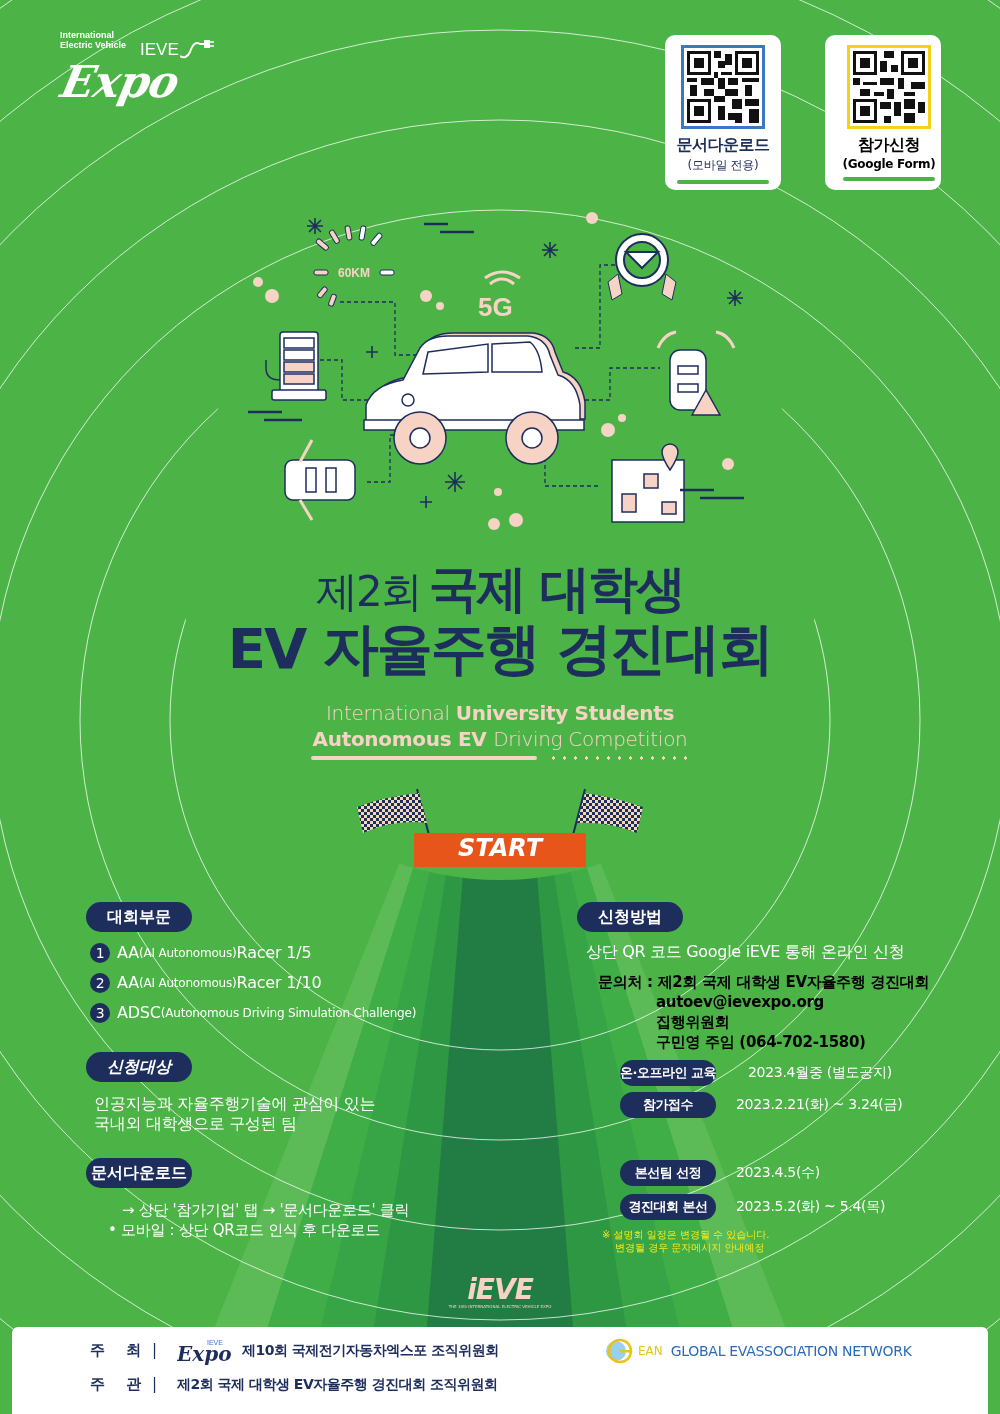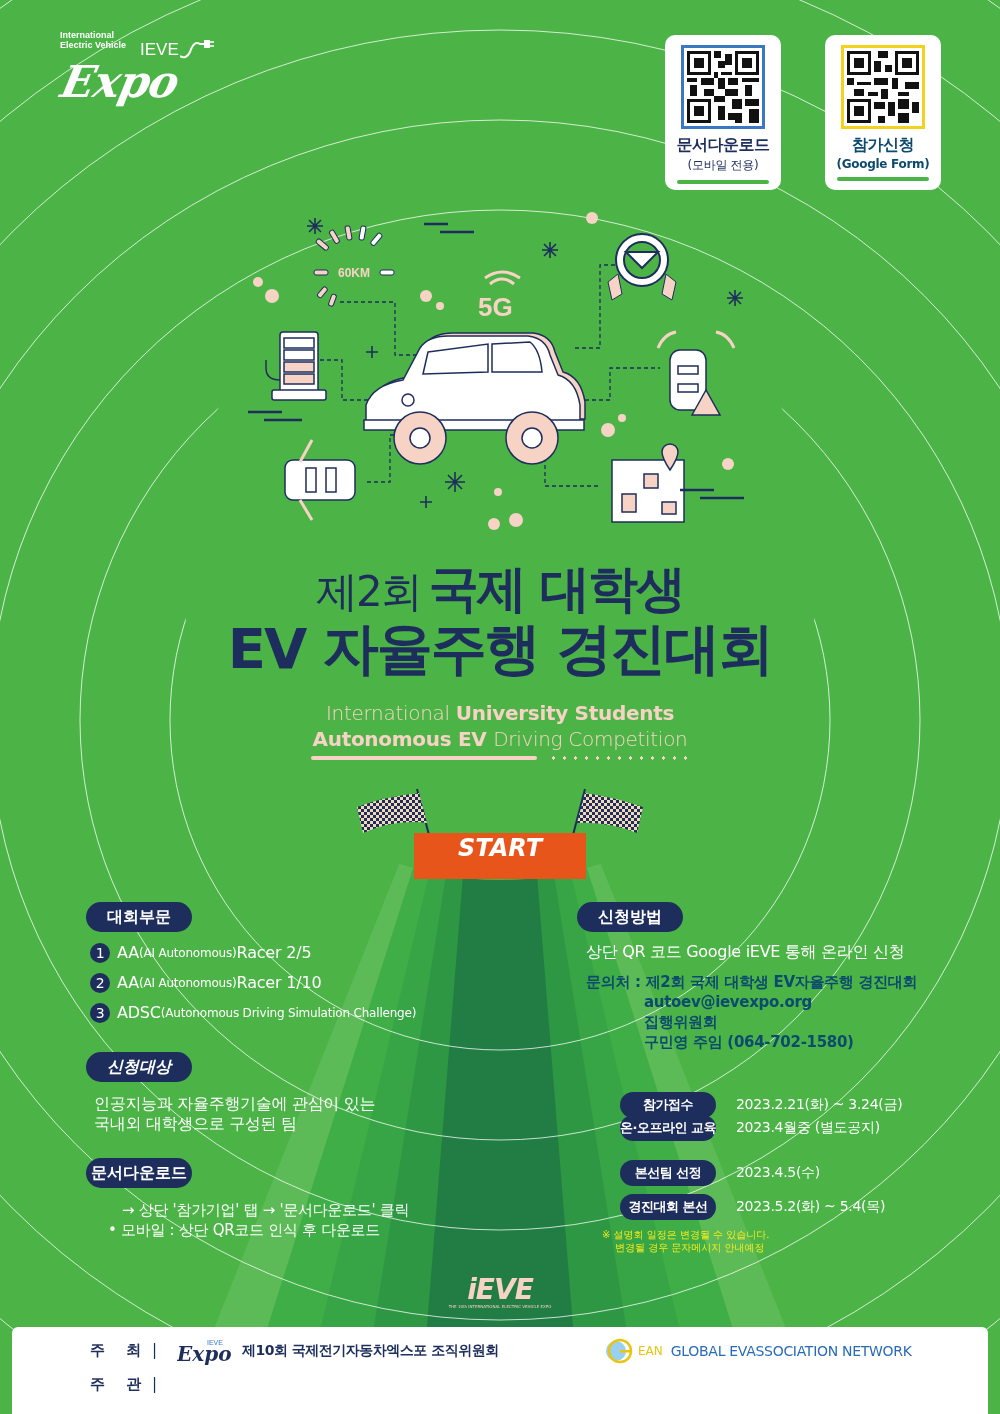--- a/index.html
+++ b/index.html
@@ -33,32 +33,32 @@
   .title-line1 .light { font-family: "DejaVu Sans", sans-serif; font-weight: 400; font-size: 42px; letter-spacing: -2px; }
   .title-line1 .bold { font-family: "DejaVu Sans", sans-serif; font-weight: 700; font-size: 50px; letter-spacing: -2px; margin-left: 8px; }
   .title-line2 { left: 0; width: 1000px; top: 618px; text-align: center; color: #1e2e5c; font-weight: 700; font-size: 56px; letter-spacing: -2px; line-height: 1.1; }
   .en-title { left: 0; width: 1000px; top: 700px; text-align: center; color: #f6d3c4; font-family: "DejaVu Sans", sans-serif; font-size: 20px; line-height: 26px; letter-spacing: -0.3px; }
   .en-title .b { font-weight: 700; }
   .en-title .l { font-weight: 300; font-family: "DejaVu Sans", sans-serif; }
   .underline { left: 311px; top: 756px; width: 226px; height: 4px; border-radius: 2px; background: #f6d3c4; }
   .dots { left: 548px; top: 756px; width: 140px; height: 4px; background-image: radial-gradient(circle, #f6d3c4 1.6px, transparent 1.8px); background-size: 11px 4px; }
 
   
-  .start { left: 414px; top: 833px; width: 172px; height: 46px; background: #e8551b; text-align: center; font-family: "DejaVu Sans", sans-serif; font-weight: 700; font-style: italic; font-size: 24px; line-height: 30px; color: #fff; letter-spacing: 0; }
+  .start { left: 414px; top: 833px; width: 172px; height: 34px; background: #e8551b; text-align: center; font-family: "DejaVu Sans", sans-serif; font-weight: 700; font-style: italic; font-size: 24px; line-height: 30px; color: #fff; letter-spacing: 0; }
 
   
   .pill { background: #1e2e5c; color: #fff; font-weight: 700; border-radius: 16px; text-align: center; }
   .sec-pill { height: 30px; font-size: 16px; line-height: 30px; }
 
   .list-item { font-size: 16px; height: 30px; line-height: 30px; color: #fff; display: flex; align-items: center; letter-spacing: -0.2px; }
   .num { width: 20px; height: 20px; border-radius: 50%; background: #1e2e5c; color: #fff; font-size: 14px; line-height: 20px; text-align: center; margin-right: 7px; flex-shrink: 0; }
   .list-item .small { font-size: 12px; }
 
   .body-text { font-size: 16px; line-height: 20px; color: #fff; letter-spacing: -0.3px; }
-  .yellow { color: #0c4a6e; font-weight: 700; }
+  .yellow { color: #000000; font-weight: 700; padding-left: 12px; }
 
   .sched-row { left: 620px; width: 300px; height: 26px; display: flex; align-items: center; }
   .sched-pill { width: 96px; height: 26px; font-size: 13px; line-height: 26px; border-radius: 13px; letter-spacing: -0.5px; }
   .sched-val { margin-left: 20px; font-size: 14px; color: #fff; letter-spacing: -0.3px; }
 
   .note { left: 602px; top: 1228px; font-size: 10px; line-height: 13px; color: #f7ea1d; }
 
   
   .ieve-logo { left: 440px; top: 1276px; width: 120px; text-align: center; color: #f6d3c4; }
   .ieve-logo .big { font-family: "DejaVu Sans", sans-serif; font-weight: 700; font-size: 28px; letter-spacing: -1px; line-height: 28px; font-style: italic; }
@@ -341,21 +341,21 @@
   <path d="M230 8 Q258 12 288 22 L282 48 Q252 36 222 38 Z" fill="url(#chk)"></path>
 </svg>
 <div class="abs start">START</div>
 
 <div class="abs pill sec-pill" style="left:86px;top:902px;width:106px;">대회부문</div>
 <div class="abs" style="left:90px;top:938px;">
   <div class="list-item">
     <span class="num">1</span>
     <span>AA</span>
       <span class="small">(AI Autonomous)</span>
-      <span> Racer 2/5</span>
+      <span> Racer 1/5</span>
   </div>
   <div class="list-item">
     <span class="num">2</span>
     <span>AA</span>
       <span class="small">(AI Autonomous)</span>
       <span> Racer 1/10</span>
   </div>
   <div class="list-item">
     <span class="num">3</span>
     <span>ADSC</span>
@@ -381,21 +381,21 @@
   <div><span>문의처 : </span><span>제2회 국제 대학생 EV자율주행 경진대회</span></div>
   <div style="padding-left:58px">autoev@ievexpo.org</div>
   <div style="padding-left:58px">집행위원회</div>
   <div style="padding-left:58px">구민영 주임 (064-702-1580)</div>
 </div>
 
 <div class="abs sched-row" style="top:1092px;">
   <div class="pill sched-pill">참가접수</div>
   <div class="sched-val">2023.2.21(화) ~ 3.24(금)</div>
 </div>
-<div class="abs sched-row" style="top:1115px;">
+<div class="abs sched-row" style="top:1060px;gap:12px;">
   <div class="pill sched-pill">온·오프라인 교육</div>
   <div class="sched-val">2023.4월중 (별도공지)</div>
 </div>
 <div class="abs sched-row" style="top:1160px;">
   <div class="pill sched-pill">본선팀 선정</div>
   <div class="sched-val">2023.4.5(수)</div>
 </div>
 <div class="abs sched-row" style="top:1194px;">
   <div class="pill sched-pill">경진대회 본선</div>
   <div class="sched-val">2023.5.2(화) ~ 5.4(목)</div>
@@ -428,13 +428,14 @@
         <circle cx="18" cy="14" r="11" fill="none" stroke="#e9c411" stroke-width="2.5"></circle>
         <rect x="18" y="13" width="10" height="2.5" fill="#e9c411"></rect>
       </svg>
     </div>
     <span class="ean">EAN</span>
     <span class="txt" style="margin-left:8px">GLOBAL EVASSOCIATION NETWORK</span>
   </div>
 
   <div class="lbl" style="top:48px">주 관</div>
   <div class="sep" style="top:48px">|</div>
+  <div class="org" style="left:165px;top:49px">제2회 국제 대학생 EV자율주행 경진대회 조직위원회</div>
 </div>
 
 </body></html>

